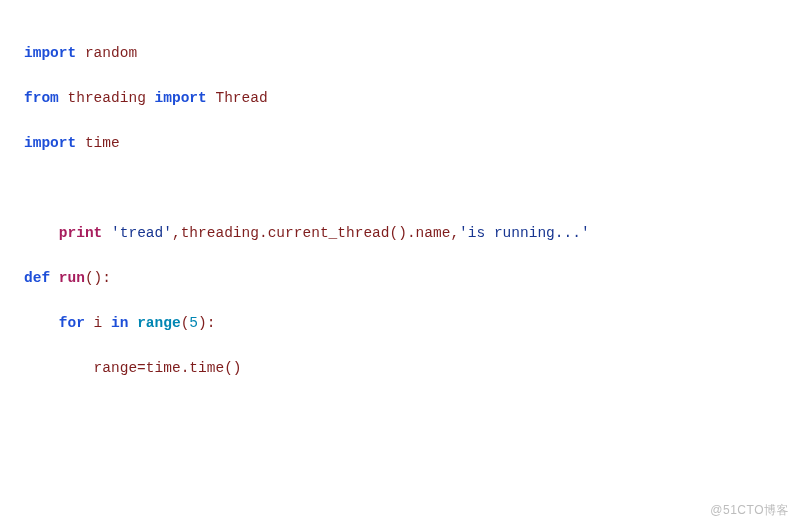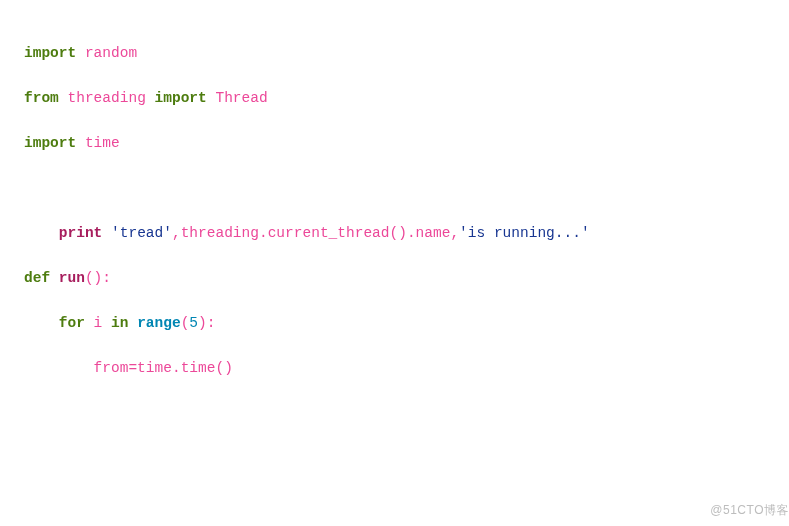--- a/index.html
+++ b/index.html
@@ -13,26 +13,26 @@
     line-height: 1.55;
     color: #333;
     overflow: hidden;
     position: relative;
   }
   .code-container {
     padding: 20px 18px 10px 24px;
     white-space: pre;
   }
   .line { white-space: pre; }
-  .kw   { color: #4d7c0f; font-weight: 600; }   
+  .kw   { color: #1d4ed8; font-weight: 600; }   
   .fn   { color: #a71d5d; font-weight: 600; }
   .str  { color: #183691; }
   .num  { color: #0086b3; }
   .bctx { color: #0086b3; font-weight: bold; }                      
-  .plain{ color: #ec4899; }
+  .plain{ color: #7f1d1d; }
   .watermark {
     position: absolute;
     right: 0;
     bottom: 6px;
     font-size: 12px;
     color: #bdbdbd;
     font-family: -apple-system, BlinkMacSystemFont, "Segoe UI", sans-serif;
     letter-spacing: 0.5px;
   }
 </style>
@@ -40,21 +40,21 @@
 <body>
 
 <div class="code-container">
 <div class="line"><span class="kw">import</span><span class="plain"> random</span></div>
 <div class="line"><span class="kw">from</span><span class="plain"> threading </span><span class="kw">import</span><span class="plain"> Thread</span></div>
 <div class="line"><span class="kw">import</span><span class="plain"> time</span></div>
 <div class="line">&nbsp;</div>
 <div class="line"><span>    </span><span class="fn">print </span><span class="str">'tread'</span><span class="plain">,threading.current_thread().name,</span><span class="str">'is running...'</span></div>
 <div class="line"><span class="kw">def </span><span class="fn">run</span><span class="plain">():</span></div>
 <div class="line"><span>    </span><span class="kw">for</span><span class="plain"> i </span><span class="kw">in </span><span class="bctx">range</span><span class="plain">(</span><span class="num">5</span><span class="plain">):</span></div>
-<div class="line"><span class="plain">        from=time.time()</span></div>
+<div class="line"><span class="plain">        range=time.time()</span></div>
 
 
 
 
 
 
 
 
 
 </div>

